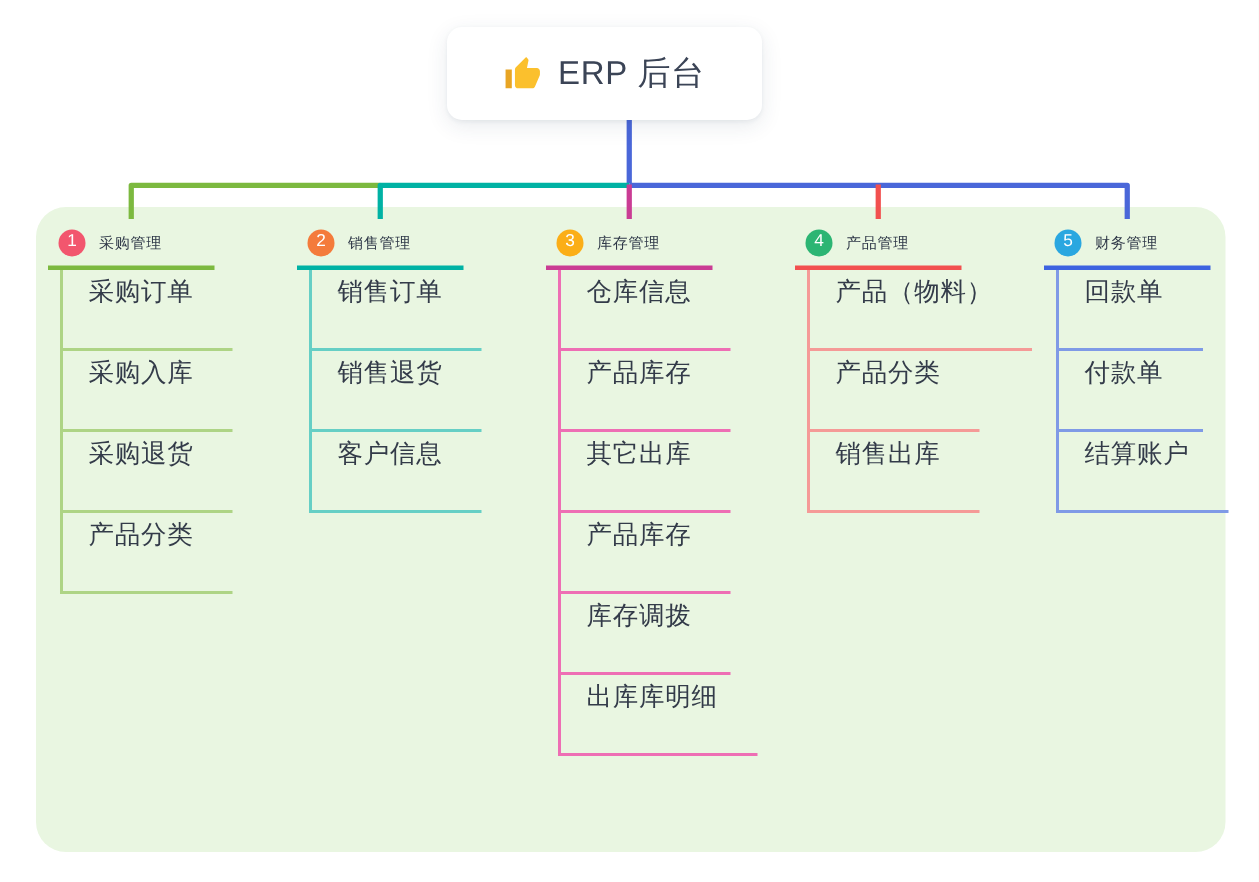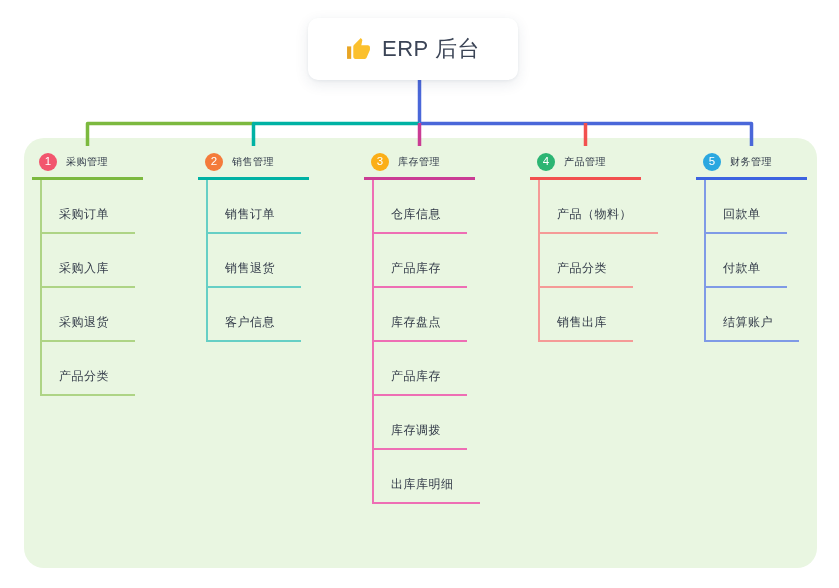--- a/index.html
+++ b/index.html
@@ -7,21 +7,21 @@
     position:relative;width:839px;height:588px;overflow:hidden;
     font-family:"Liberation Sans","DejaVu Sans",sans-serif;
     background:#ffffff;
   }
   .panel{
     position:absolute;left:24px;top:138px;width:793px;height:430px;
     background:#e9f6e1;border-radius:20px;
   }
   .connectors{position:absolute;left:0;top:0;pointer-events:none;}
   .root-node{
-    position:absolute;left:308px;top:18px;width:210px;height:62px;
+    position:absolute;left:298px;top:18px;width:210px;height:62px;
     background:#ffffff;border-radius:10px;
     box-shadow:0 4px 14px rgba(40,60,90,0.10),0 1px 3px rgba(40,60,90,0.06);
     display:flex;align-items:center;justify-content:center;gap:11px;
   }
   .root-title{font-size:22px;color:#3b4456;letter-spacing:0.5px;}
   .thumb-icon{width:25px;height:25px;display:inline-flex;}
   .branch{position:absolute;top:146px;width:170px;}
   .btitle{
     width:111px;height:34px;box-sizing:border-box;
     border-bottom:3px solid var(--line);
@@ -31,22 +31,22 @@
     width:18px;height:18px;border-radius:50%;flex:0 0 18px;
     background:var(--badge);color:#ffffff;font-size:11.5px;
     display:flex;align-items:center;justify-content:center;line-height:1;
   }
   .blabel{font-size:10px;color:#2f3848;letter-spacing:0.5px;white-space:nowrap;}
   .children{margin-left:8px;border-left:2px solid var(--child-line);}
   .child{
     width:fit-content;height:54px;box-sizing:border-box;
     border-bottom:2px solid var(--child-line);
     display:flex;align-items:flex-end;
-    padding:0 26px 9px 17px;
-    font-size:12px;color:#333b49;white-space:nowrap;letter-spacing:0.5px;
+    padding:0 26px 26px 17px;
+    font-size:17px;color:#333b49;white-space:nowrap;letter-spacing:0.5px;
   }
 </style>
 </head>
 <body>
 
 <div class="stage">
 
   <div class="panel"></div>
 
   <svg class="connectors" width="839" height="588" viewBox="0 0 839 588" fill="none">
@@ -94,21 +94,21 @@
   </div>
 
   <div class="branch" style="left: 364px; --line: #ca3c94; --child-line: #ee6eb4; --badge: #fbae17;">
     <div class="btitle">
       <span class="badge">3</span>
       <span class="blabel">库存管理</span>
     </div>
     <div class="children">
       <div class="child">仓库信息</div>
       <div class="child">产品库存</div>
-      <div class="child">库存盘点</div>
+      <div class="child">其它出库</div>
       <div class="child">产品库存</div>
       <div class="child">库存调拨</div>
       <div class="child">出库库明细</div>
     </div>
   </div>
 
   <div class="branch" style="left: 530px; --line: #f2504f; --child-line: #f59a97; --badge: #2cb573;">
     <div class="btitle">
       <span class="badge">4</span>
       <span class="blabel">产品管理</span>

